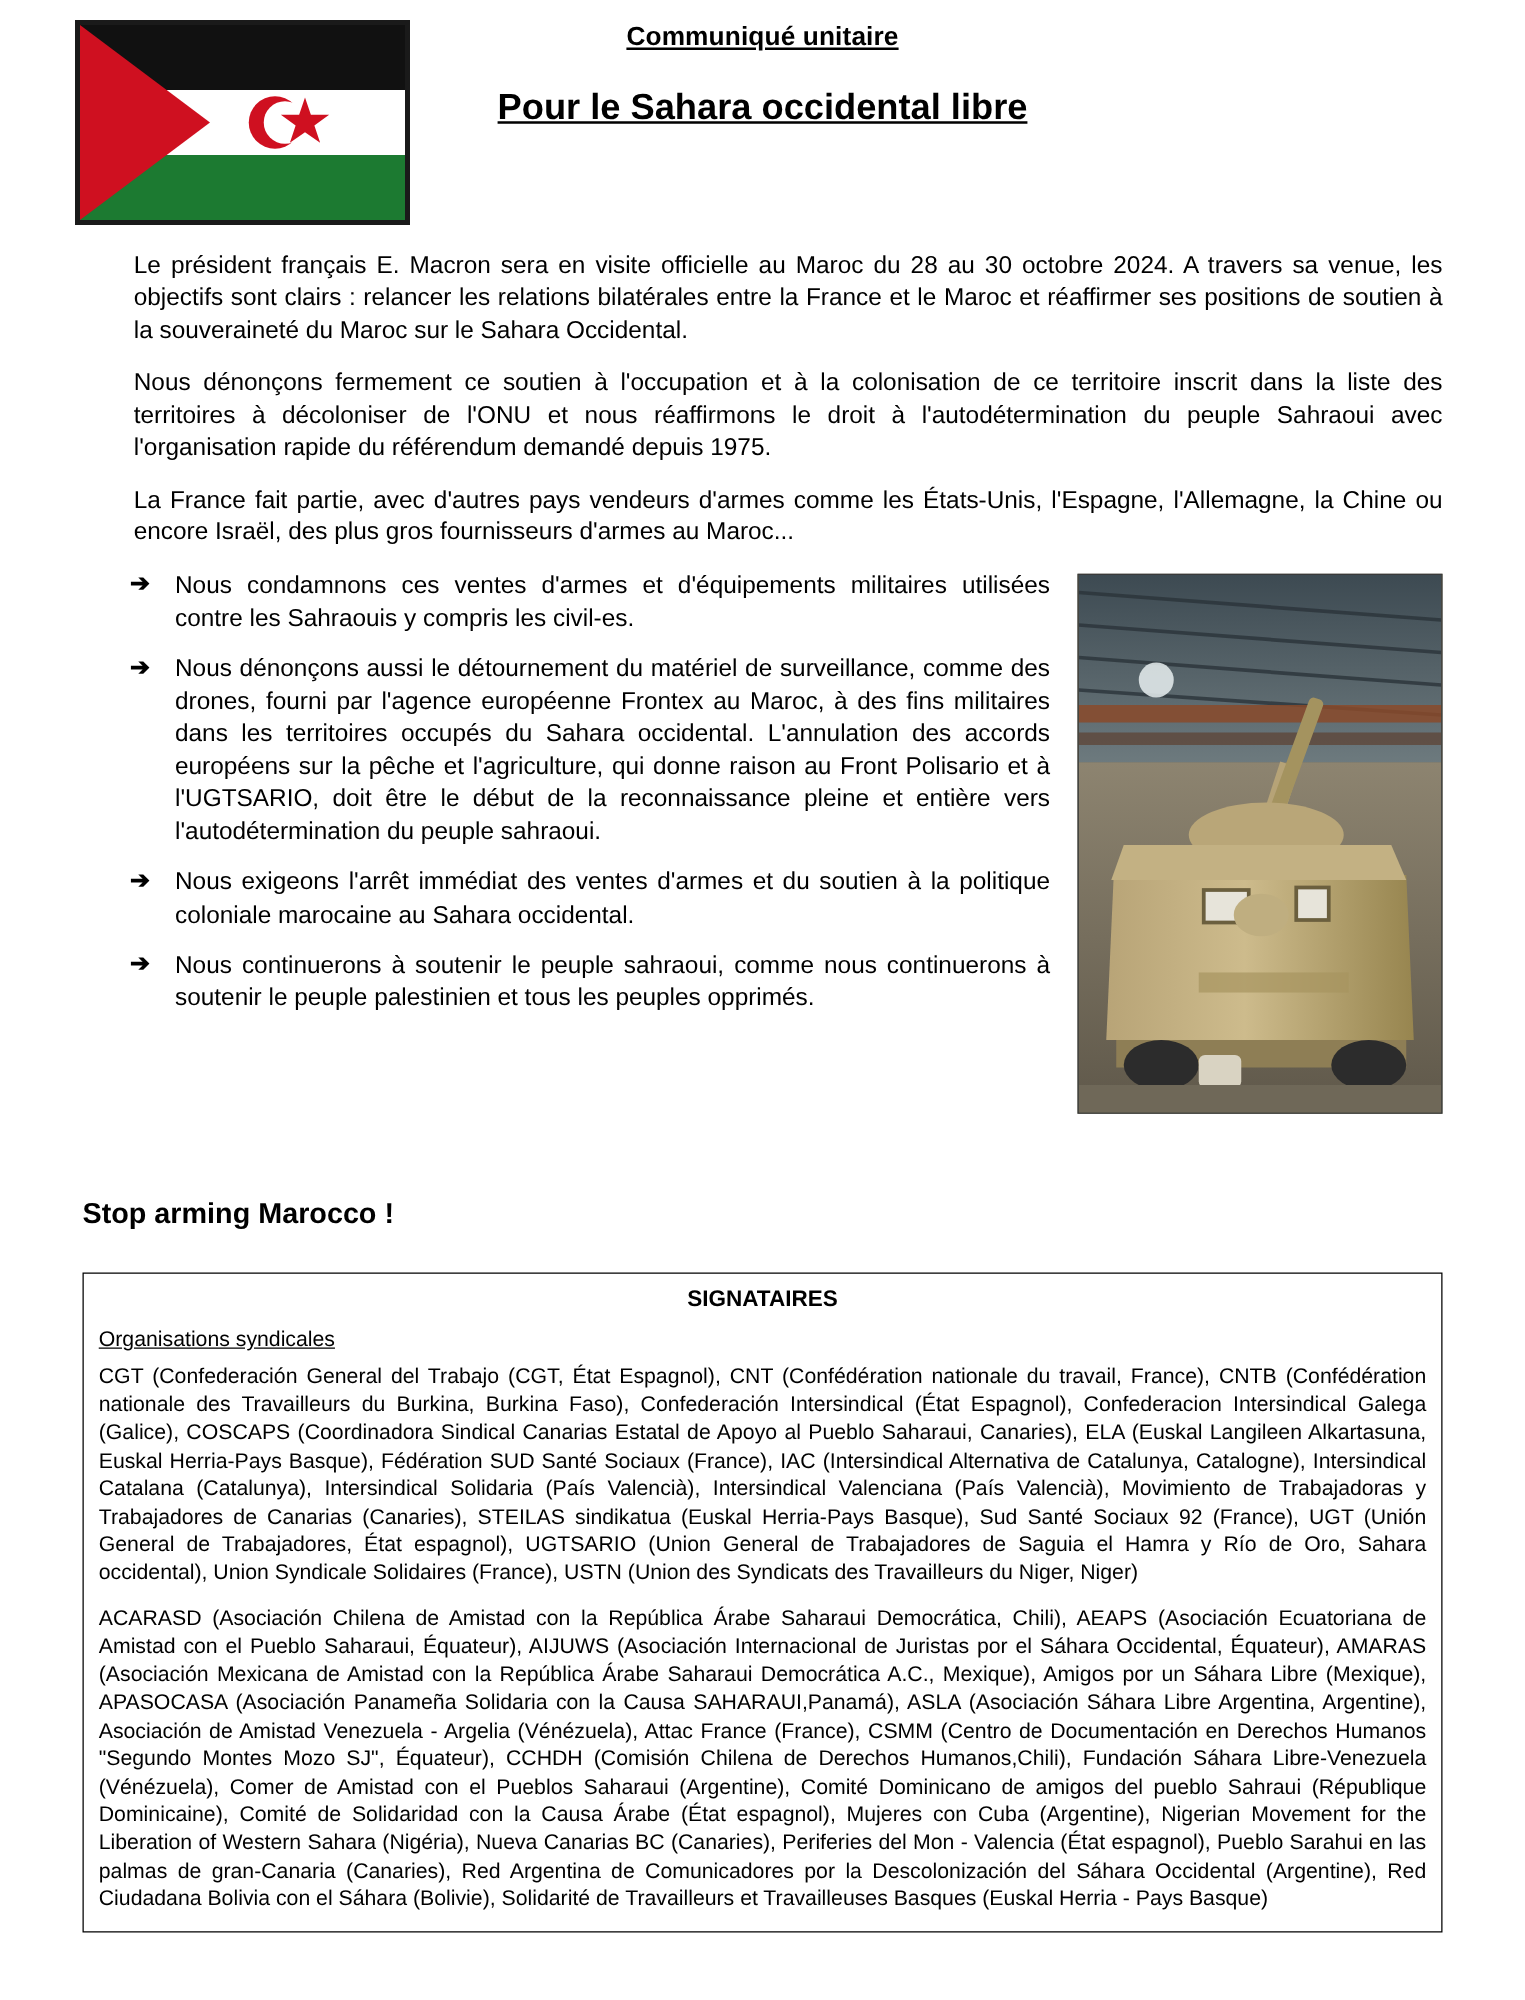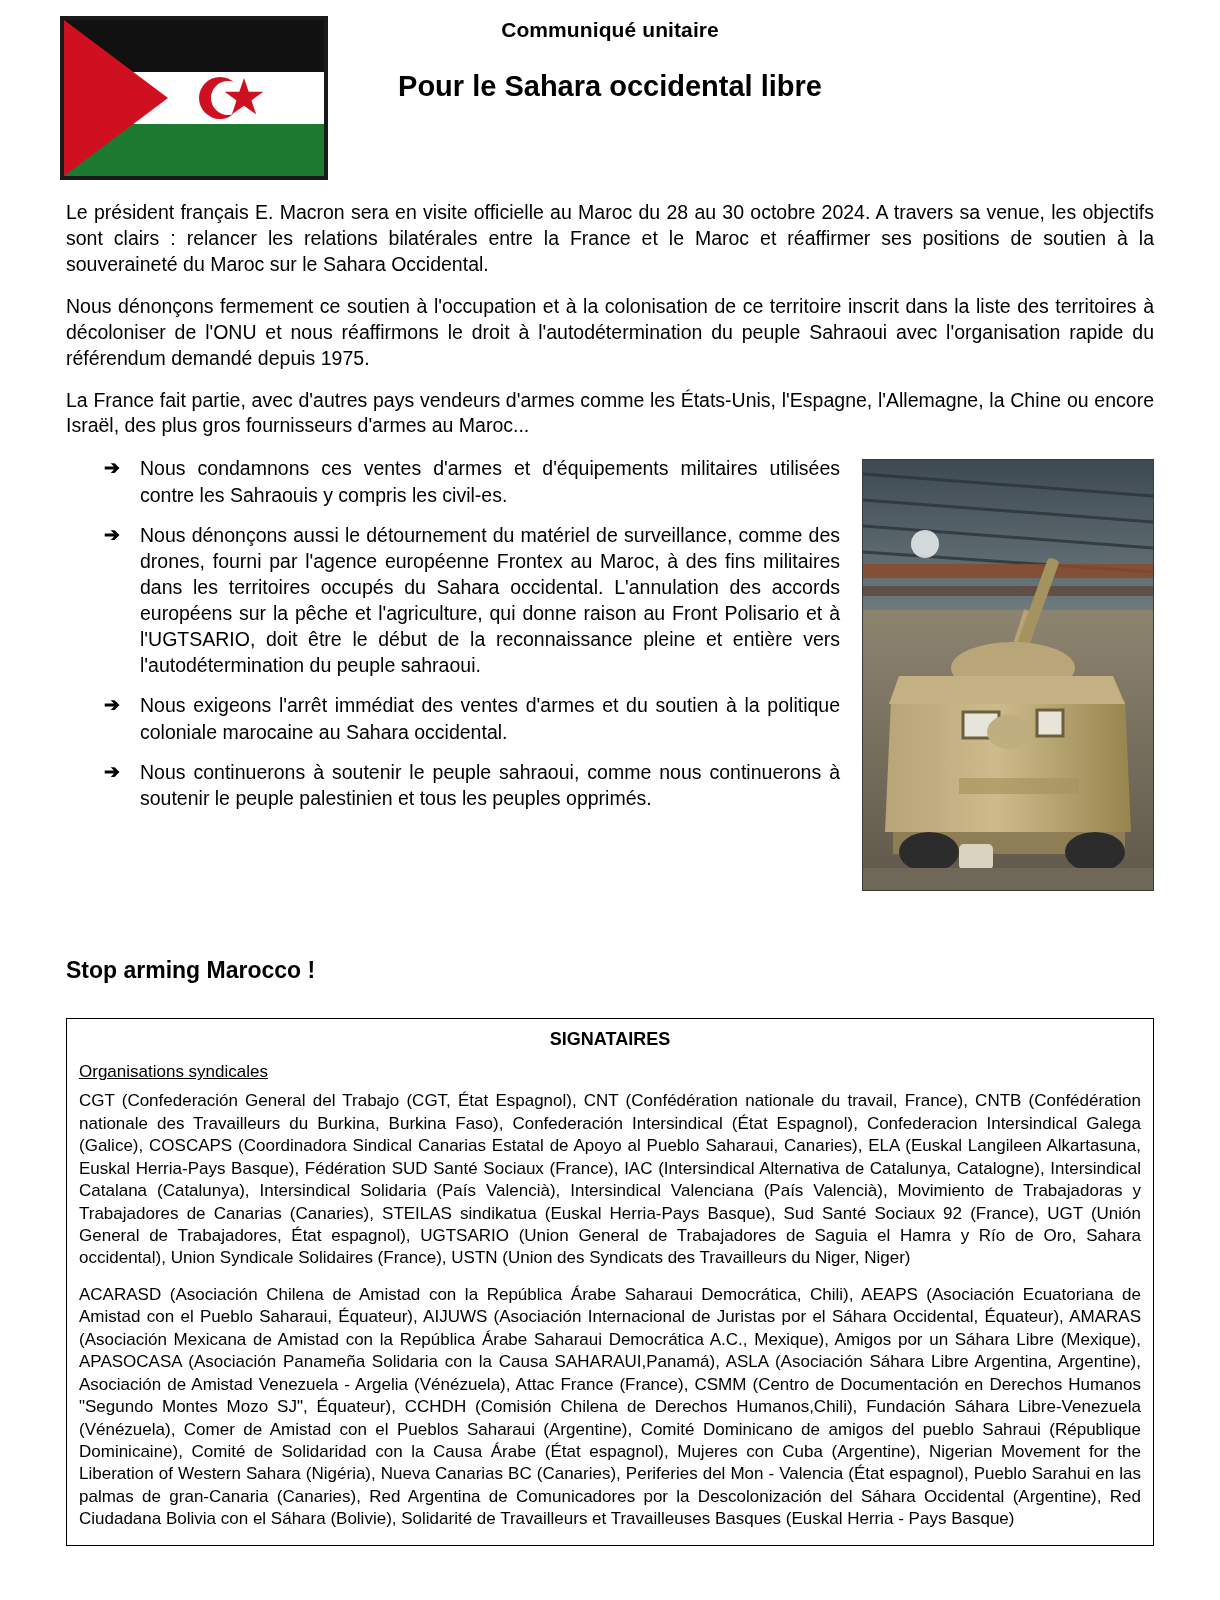--- a/index.html
+++ b/index.html
@@ -17,20 +17,21 @@
     position: relative;
     width: 1220px;
     box-sizing: border-box;
     padding: 10px 66px 0 66px;
   }
 
   
   .header {
     position: relative;
     min-height: 170px;
+    text-decoration: underline;
   }
   .flag {
     position: absolute;
     left: -6px;
     top: 6px;
     width: 268px;
     height: 164px;
   }
   .flag svg { display: block; width: 100%; height: 100%; }
 
@@ -56,21 +57,21 @@
     margin-top: 4px;
   }
 
   
   .para {
     font-size: 19.5px;
     line-height: 1.33;
     text-align: justify;
     margin: 0 0 16px 0;
   }
-  .intro-block { margin-top: 20px; }
+  .intro-block { margin-top: 20px; margin-left: 41px; }
 
   
   .photo {
     float: right;
     width: 290px;
     height: 430px;
     margin: 4px 0 10px 22px;
     border: 1px solid #3a3a3a;
     overflow: hidden;
     position: relative;

